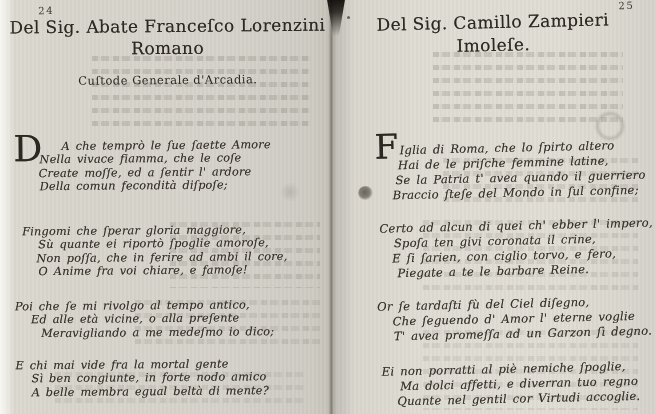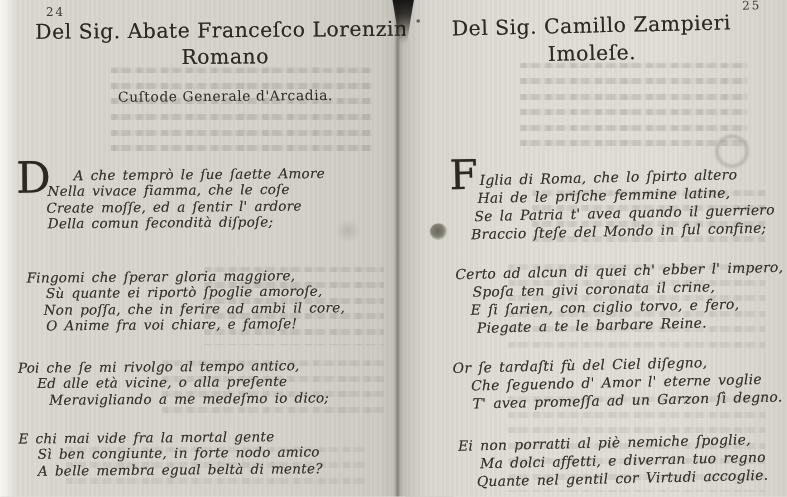--- a/index.html
+++ b/index.html
@@ -4,21 +4,20 @@
 <style>
   html,body { margin:0; padding:0; }
   .book {
     position:relative; width:656px; height:414px; overflow:hidden;
     background:#cfccc4; font-family:"DejaVu Serif", serif;
   }
   .page { position:absolute; top:0; height:414px; }
   .page-left {
     left:0; width:338px;
     background:linear-gradient(to right,#e7e5de 0,#dbd8d0 14px,#d7d4cc 60px,#d4d1c9 230px,#cdcac2 312px,#bfbcb4 338px);
-    padding-left:40px;
   }
   .page-right {
     left:338px; width:318px;
     background:linear-gradient(to right,#c2bfb7 0,#d8d5cd 16px,#dedbd3 80px,#dfdcd4 220px,#d8d5cd 290px,#d4d1c9 318px);
   }
   .texture {
     position:absolute; inset:0; pointer-events:none;
     background:repeating-linear-gradient(90deg, rgba(255,255,255,.05) 0 2px, rgba(60,55,45,.02) 2px 4px);
   }
   .content { position:absolute; inset:0; }

